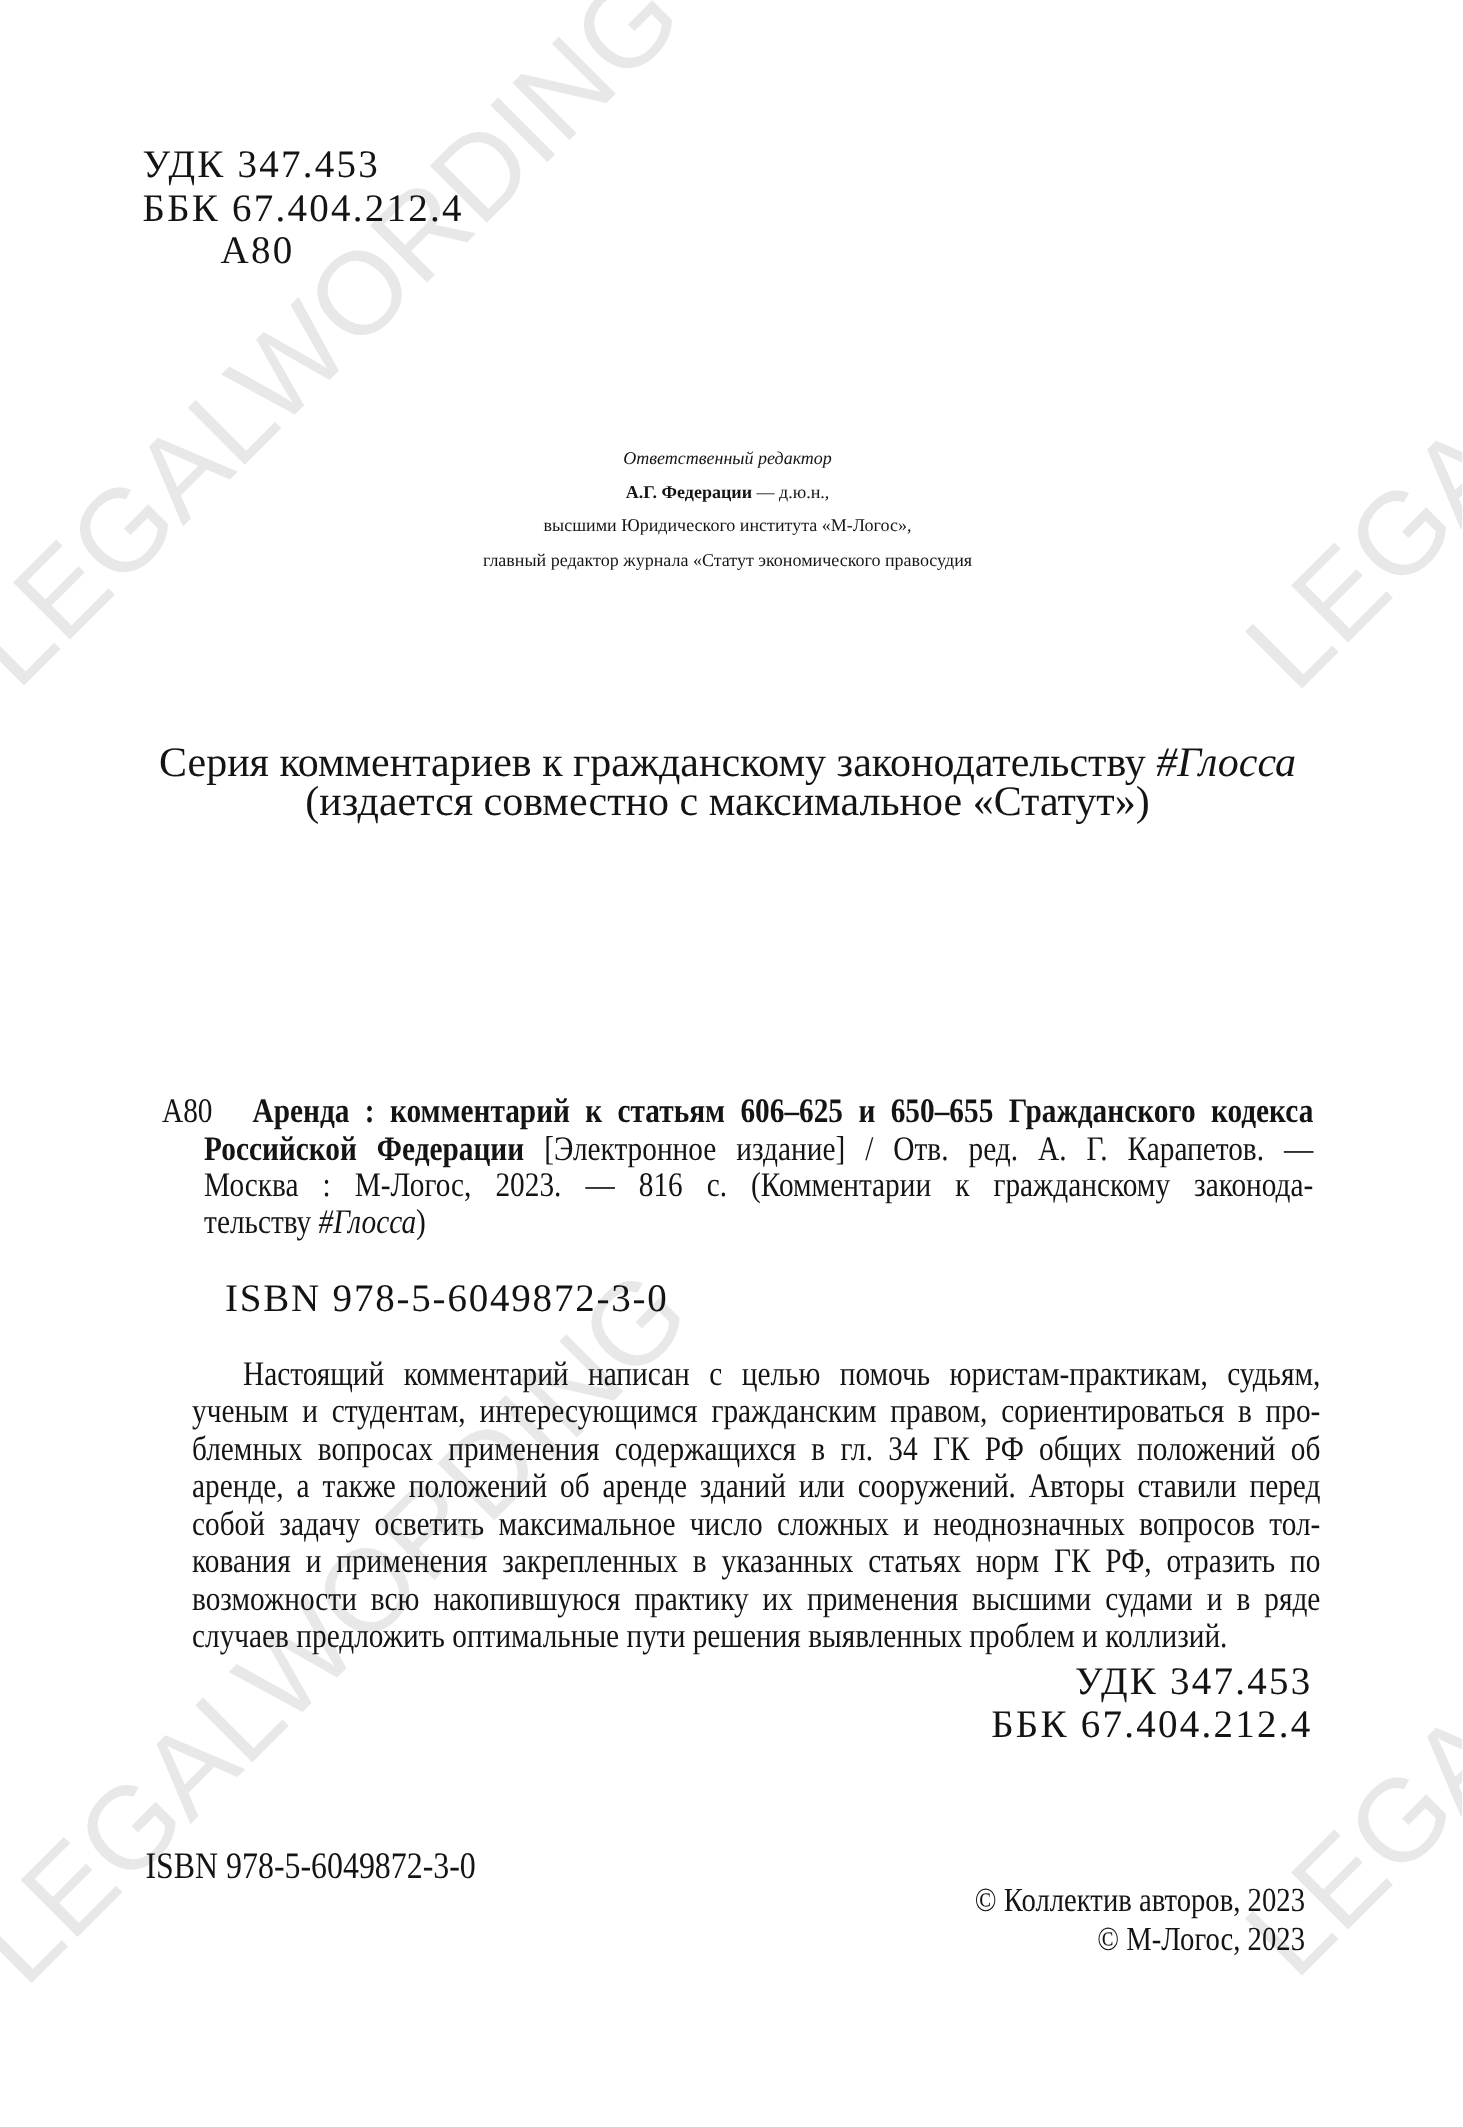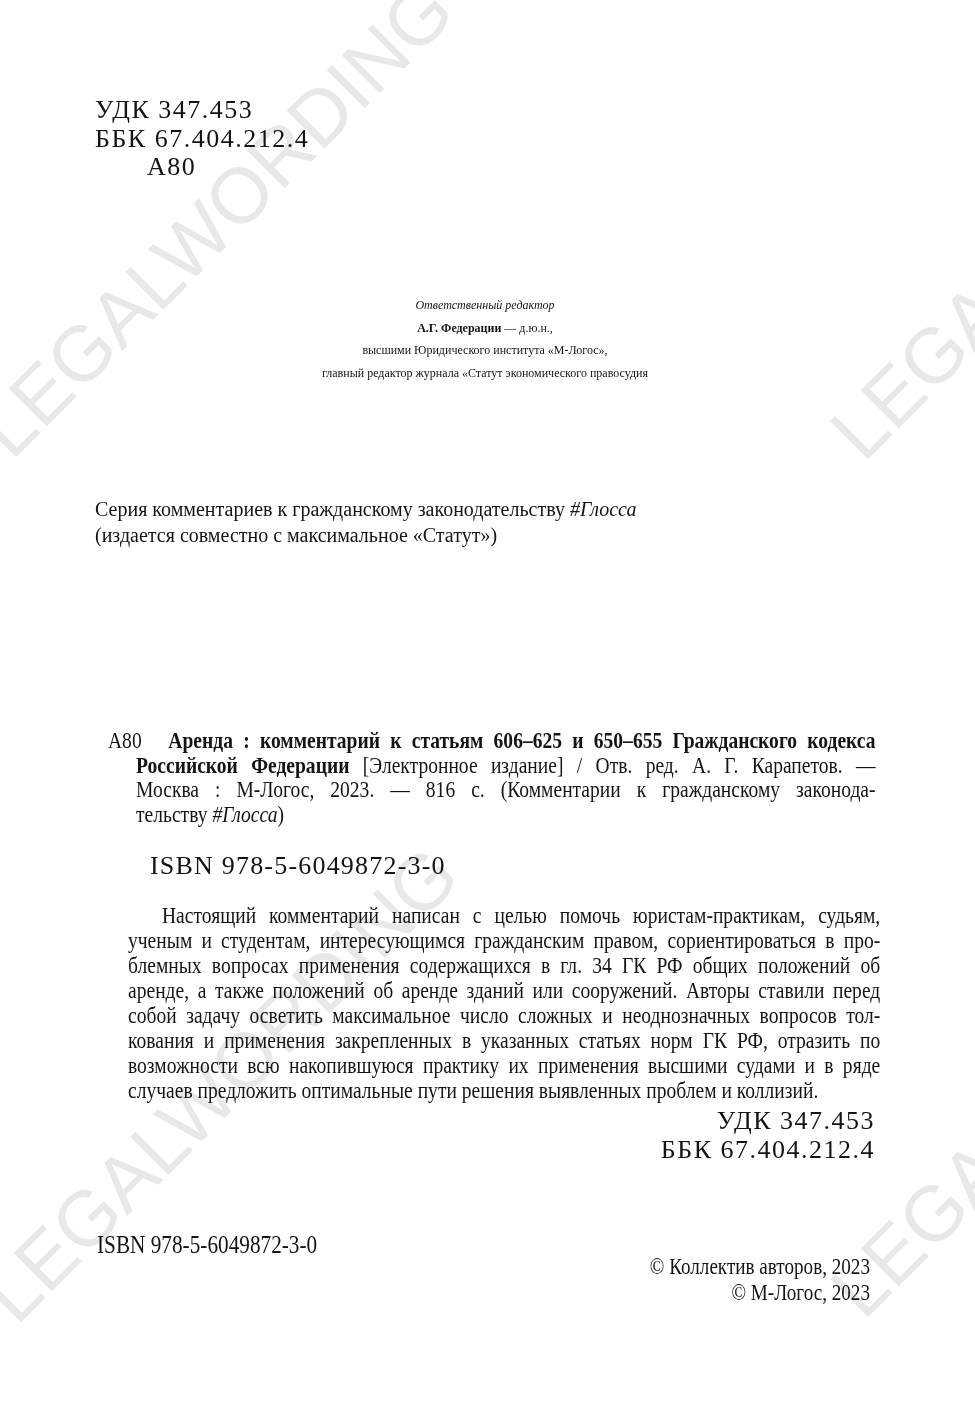--- a/index.html
+++ b/index.html
@@ -25,21 +25,21 @@
   
   .top-codes { left:95px; top:96px; font-size:26px; line-height:28.5px; letter-spacing:1.5px; }
   .top-codes .indent { padding-left:52px; }
 
   
   .editor { left:95px; top:294px; width:780px; text-align:center; font-size:12px; line-height:22.6px; }
   .editor .role { font-style:italic; }
   .editor .name { font-weight:bold; }
 
   
-  .series { left:95px; top:496px; width:780px; text-align:left; font-size:20px; line-height:26px; }
+  .series { left:95px; top:496px; width:780px; text-align:center; font-size:28px; line-height:26px; }
   .series .tag, .biblio .tag { font-style:italic; }
 
   
   .cond { transform:scaleX(0.85); transform-origin:0 0; }
   .cond-r { transform:scaleX(0.85); transform-origin:100% 0; }
 
   
   .biblio { left:108px; top:729px; width:903px; font-size:23px; line-height:24.5px; }
   .biblio .code { position:absolute; left:0; top:0; }
   .biblio .para { margin-left:33px; width:870px; }

